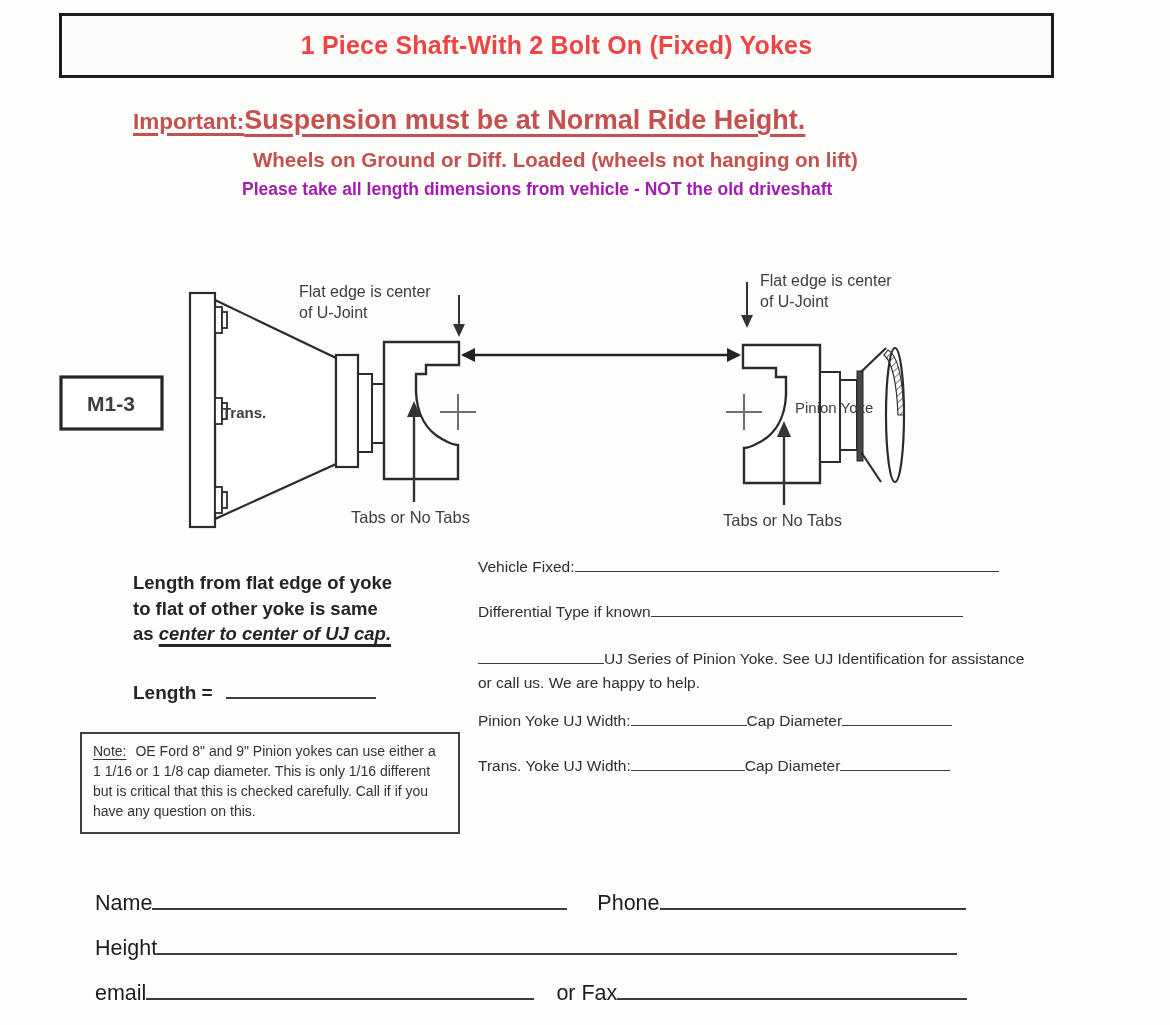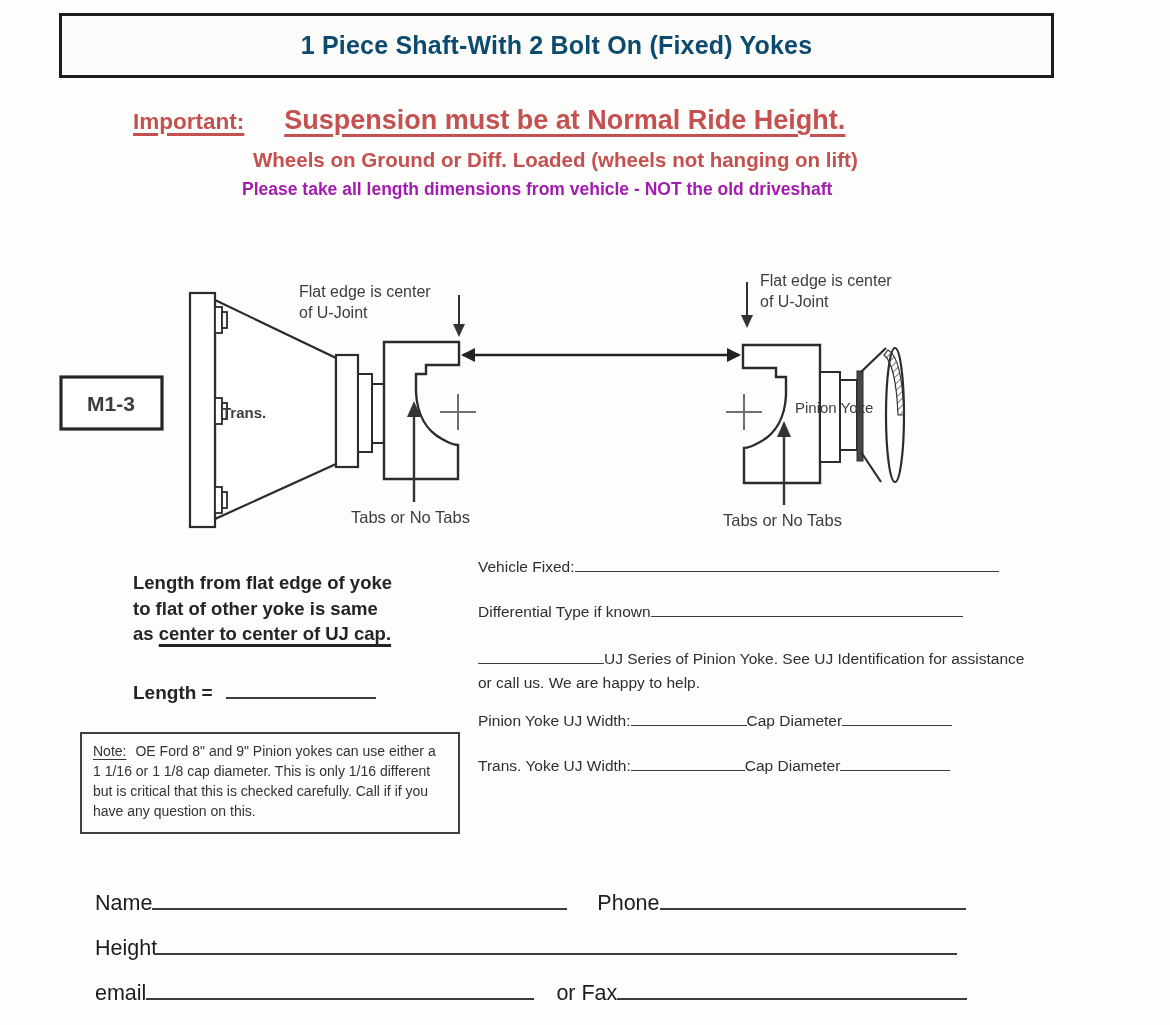--- a/index.html
+++ b/index.html
@@ -7,40 +7,40 @@
     position:relative;width:1170px;height:1025px;background:#fdfdfc;
     font-family:"Liberation Sans","DejaVu Sans",sans-serif;color:#222;
     overflow:hidden;margin:0 auto;
   }
   .abs{position:absolute;}
   
   .title-box{
     left:59px;top:13px;width:989px;height:59px;
     border:3px solid #1c1c1c;background:#fbfbfa;
     display:flex;align-items:center;justify-content:center;
-    font-size:25px;font-weight:bold;color:#0c4a6e;letter-spacing:.2px;
+    font-size:25px;font-weight:bold;color:#ef4444;letter-spacing:.2px;
   }
   
   .warn-line1{left:133px;top:105px;white-space:nowrap;}
   .imp-label{
     font-size:22.5px;font-weight:bold;color:#c4504f;
     text-decoration:underline;text-decoration-thickness:2.5px;text-underline-offset:4px;
   }
   .headline{
-    font-size:27px;font-weight:bold;color:#c4504f;margin-left:40px;
+    font-size:27px;font-weight:bold;color:#c4504f;
     text-decoration:underline;text-decoration-thickness:3px;text-underline-offset:5px;
   }
   .warn-line2{left:253px;top:148px;font-size:20.5px;font-weight:bold;color:#c4504f;white-space:nowrap;}
   .warn-line3{left:242px;top:179px;font-size:17.5px;font-weight:bold;color:#a21caf;white-space:nowrap;}
   
   .diagram{left:55px;top:255px;}
   .diagram text{fill:#3d3d3d;font-family:"Liberation Sans","DejaVu Sans",sans-serif;}
   
   .len-note{left:133px;top:570px;width:320px;font-size:18.5px;font-weight:bold;line-height:25.5px;color:#242424;}
-  .u-part{text-decoration:underline;text-decoration-thickness:2.5px;text-underline-offset:4px;}
+  .u-part{text-decoration:underline;text-decoration-thickness:2.5px;text-underline-offset:4px;font-style:italic;}
   .len-row{left:133px;top:681px;font-size:19px;font-weight:bold;color:#242424;white-space:nowrap;}
   
   .blank{display:inline-block;border-bottom:1.7px solid #3c3c3c;height:14px;vertical-align:baseline;}
   .blank.big{border-bottom-width:2px;height:16px;}
   
   .note-box{
     left:80px;top:732px;width:354px;border:2.5px solid #3f3f3f;background:#fdfdfc;
     padding:8px 11px 10px 11px;font-size:14px;line-height:1.42;color:#333;
   }
   .note-label{text-decoration:underline;text-underline-offset:3px;margin-right:9px;}

